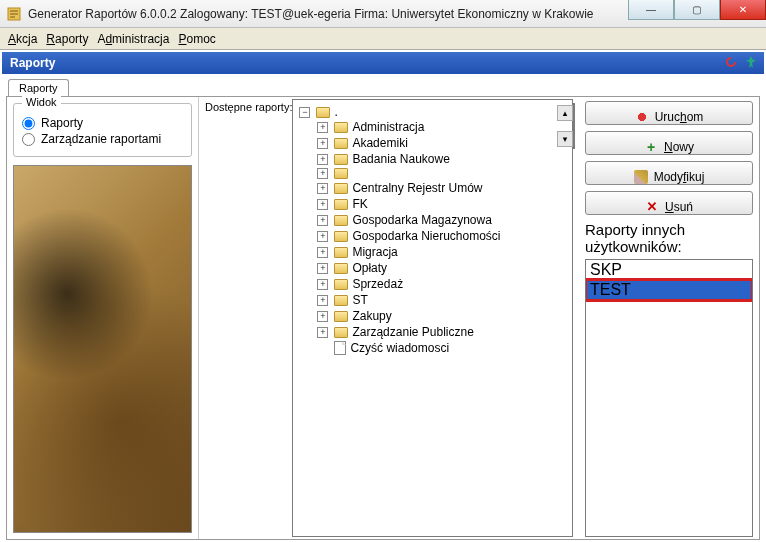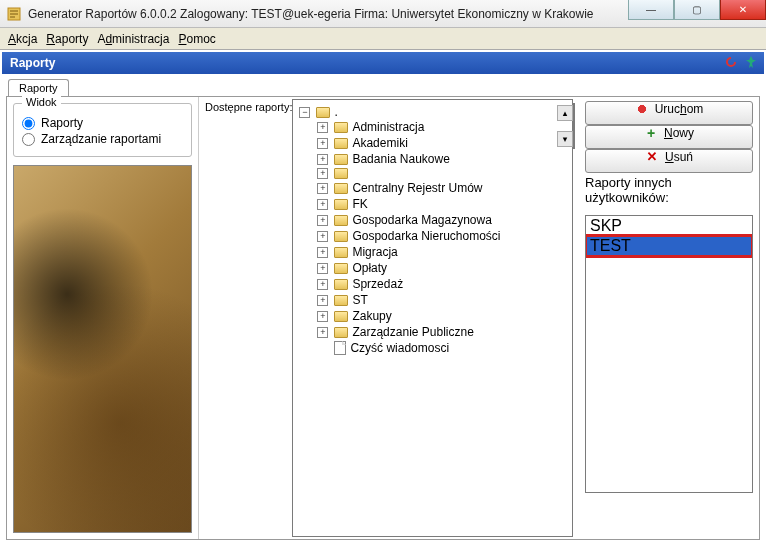--- a/index.html
+++ b/index.html
@@ -157,34 +157,35 @@
     position:absolute; right:1px; width:16px; height:16px;
     background:#e8e8e8; border:1px solid #aaa; font-size:9px;
     display:flex; align-items:center; justify-content:center;
   }
   .desc-box .scroll-up{ top:1px; } .desc-box .scroll-down{ bottom:1px; }
 
   
   .btn {
     width: 100%;
     height: 24px;
+    margin-bottom: 6px;
     border: 1px solid #8a8a8a;
     border-radius: 3px;
     background: linear-gradient(to bottom,#fefefe,#e4e4e4);
     font-size: 12px;
-    display:flex; align-items:flex-start; justify-content:center;
+    display:flex; align-items:flex-end; justify-content:center;
     gap:6px;
   }
   .btn .bicon { width:14px; height:14px; display:inline-block; }
   .bicon.run { background: radial-gradient(circle,#d33 40%, transparent 42%); }
   .bicon.new { color:#2a8a2a; font-weight:bold; font-size:14px; line-height:14px; text-align:center; }
   .bicon.mod { background: linear-gradient(45deg,#caa 40%, transparent 42%), linear-gradient(45deg,#e6c35a,#b99432); border-radius:2px; }
   .bicon.del { color:#c00; font-weight:bold; font-size:13px; line-height:13px; text-align:center; }
 
-  .right-label { font-size:13px; margin-top:2px; margin-bottom:10px; }
+  .right-label { font-size:15px; margin-top:2px; margin-bottom:4px; }
   .user-list {
     border:1px solid #7a7a7a;
     height: 278px;
     background:#fff;
     font-size:16px;
     overflow:hidden;
   }
   .user-list .item { padding: 1px 4px; }
   .user-list .item.selected {
     background:#2a63c8; color:#000000;
@@ -378,20 +379,24 @@
   <div class="col-right">
     <button class="btn">
       <span class="bicon run"></span>
       <span>Uruc<u class="ak">h</u>om</span>
     </button>
     <button class="btn">
       <span class="bicon new">+</span>
       <span><u class="ak">N</u>owy</span>
     </button>
     <button class="btn">
+      <span class="bicon mod"></span>
+      <span>Mody<u class="ak">f</u>ikuj</span>
+    </button>
+    <button class="btn">
       <span class="bicon del">✕</span>
       <span><u class="ak">U</u>suń</span>
     </button>
     <div class="right-label">Raporty innych użytkowników:</div>
     <div class="user-list" id="user-list">
         <div class="item">SKP</div>
         <div class="item selected">TEST</div>
       </div>
   </div>
 

